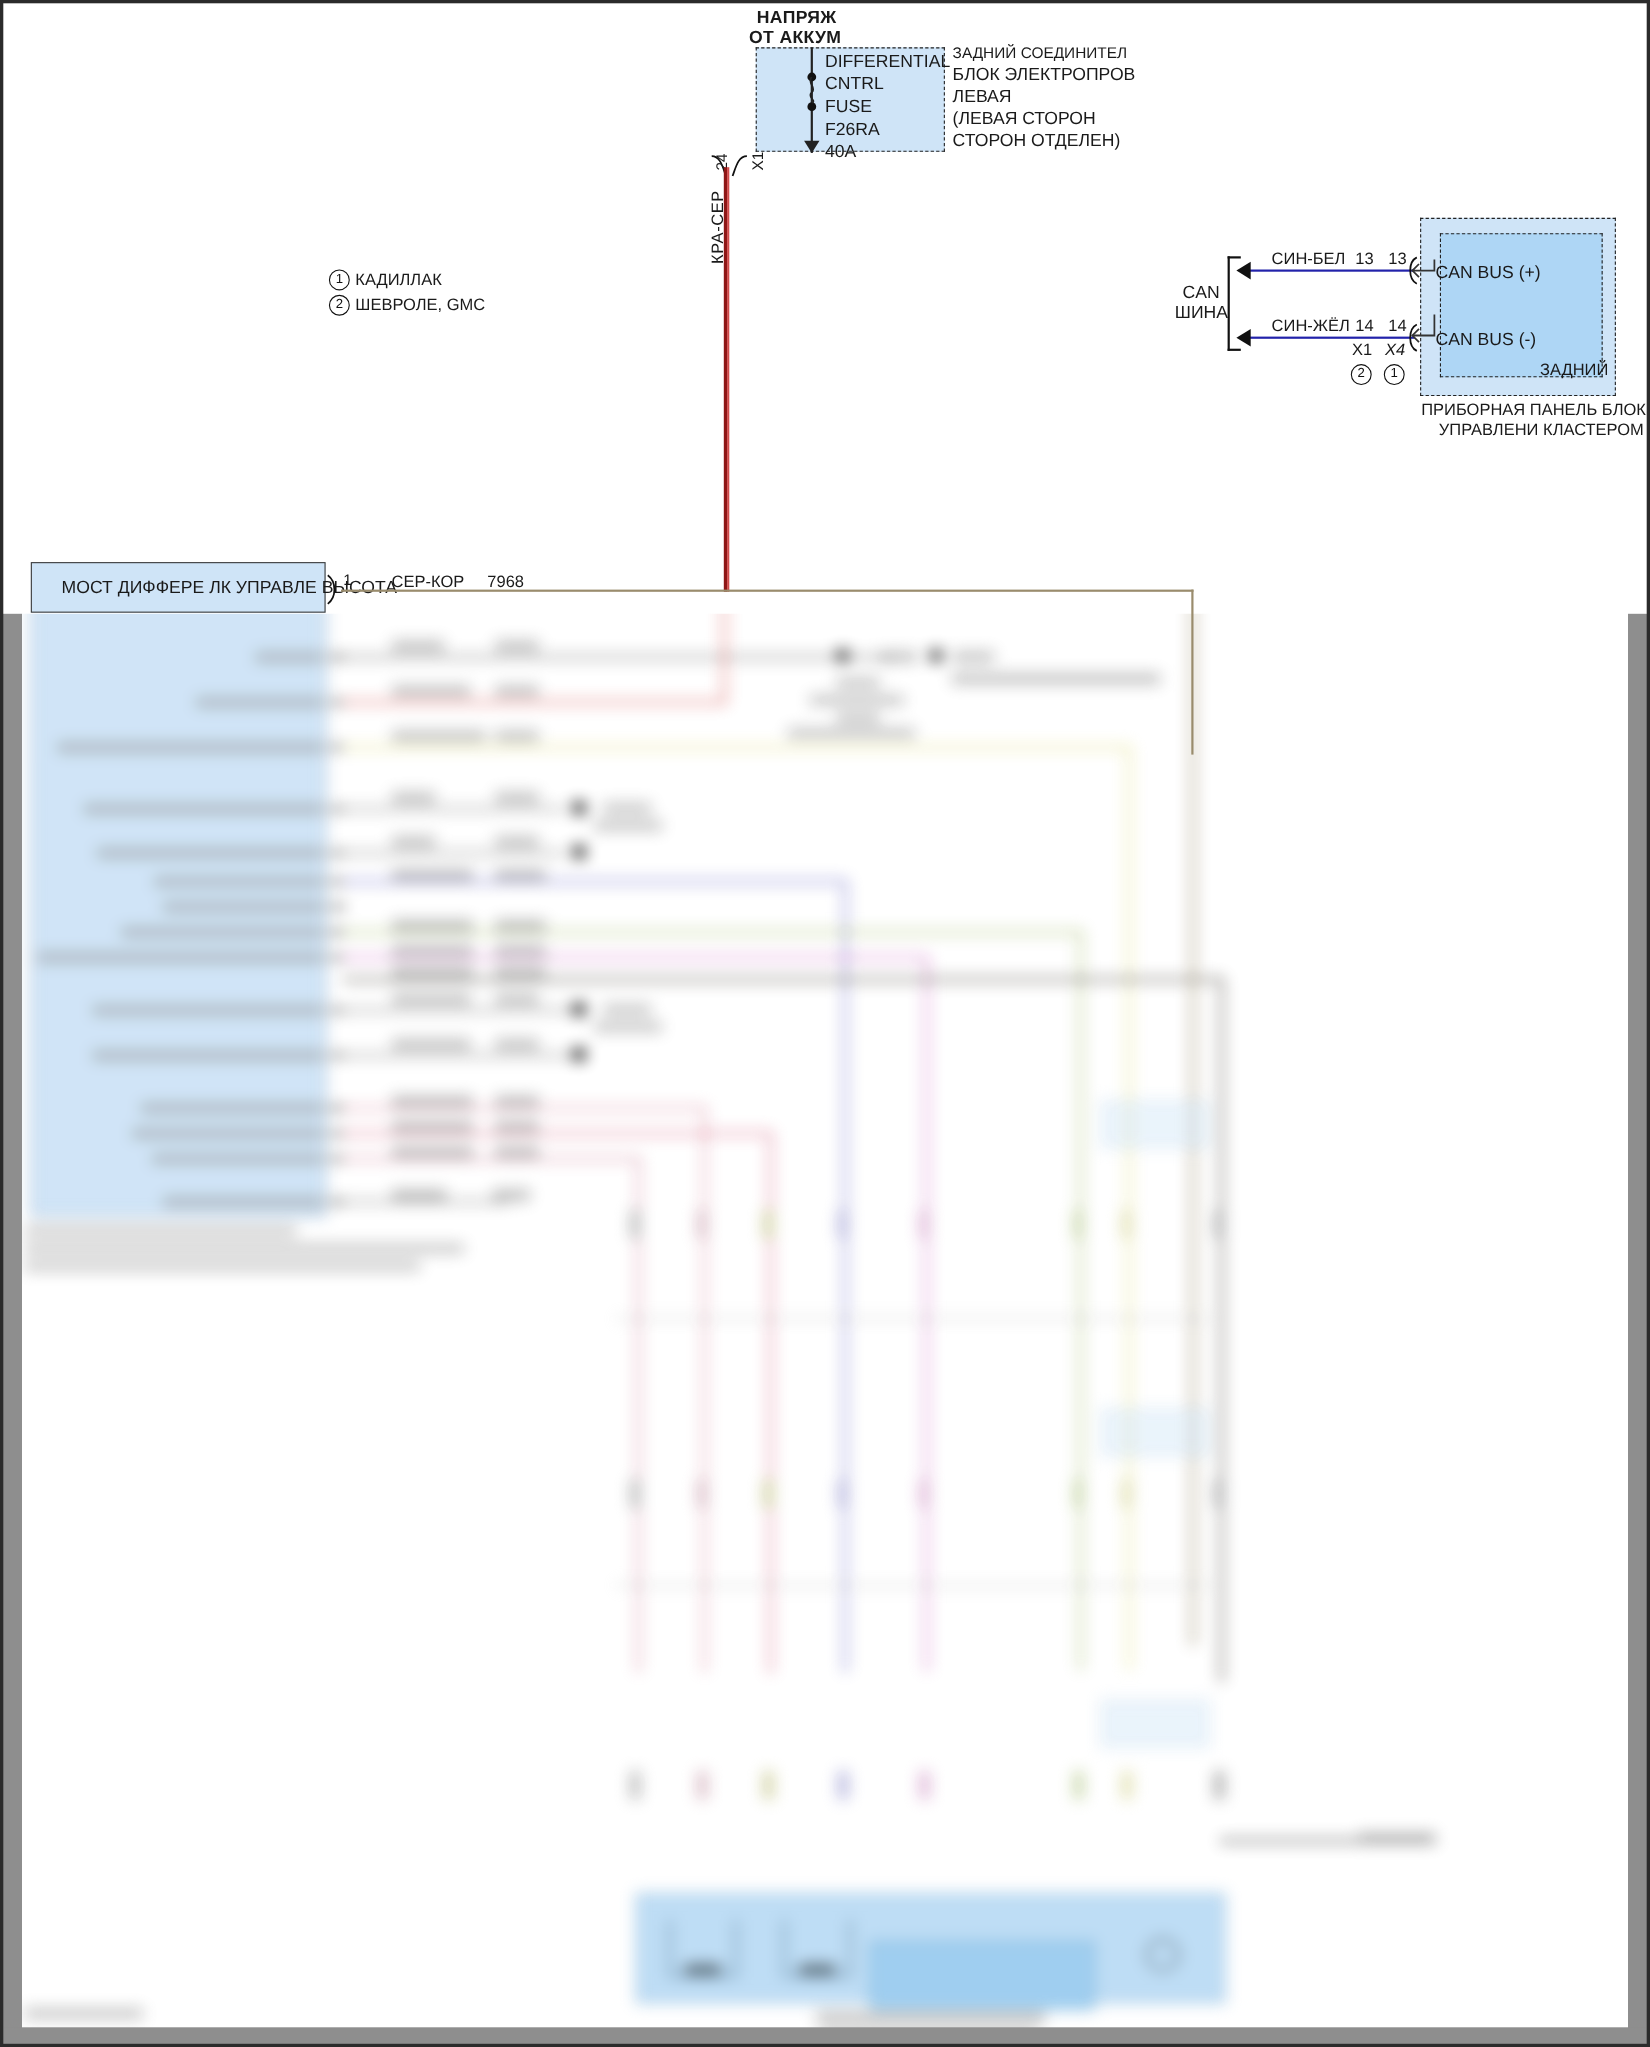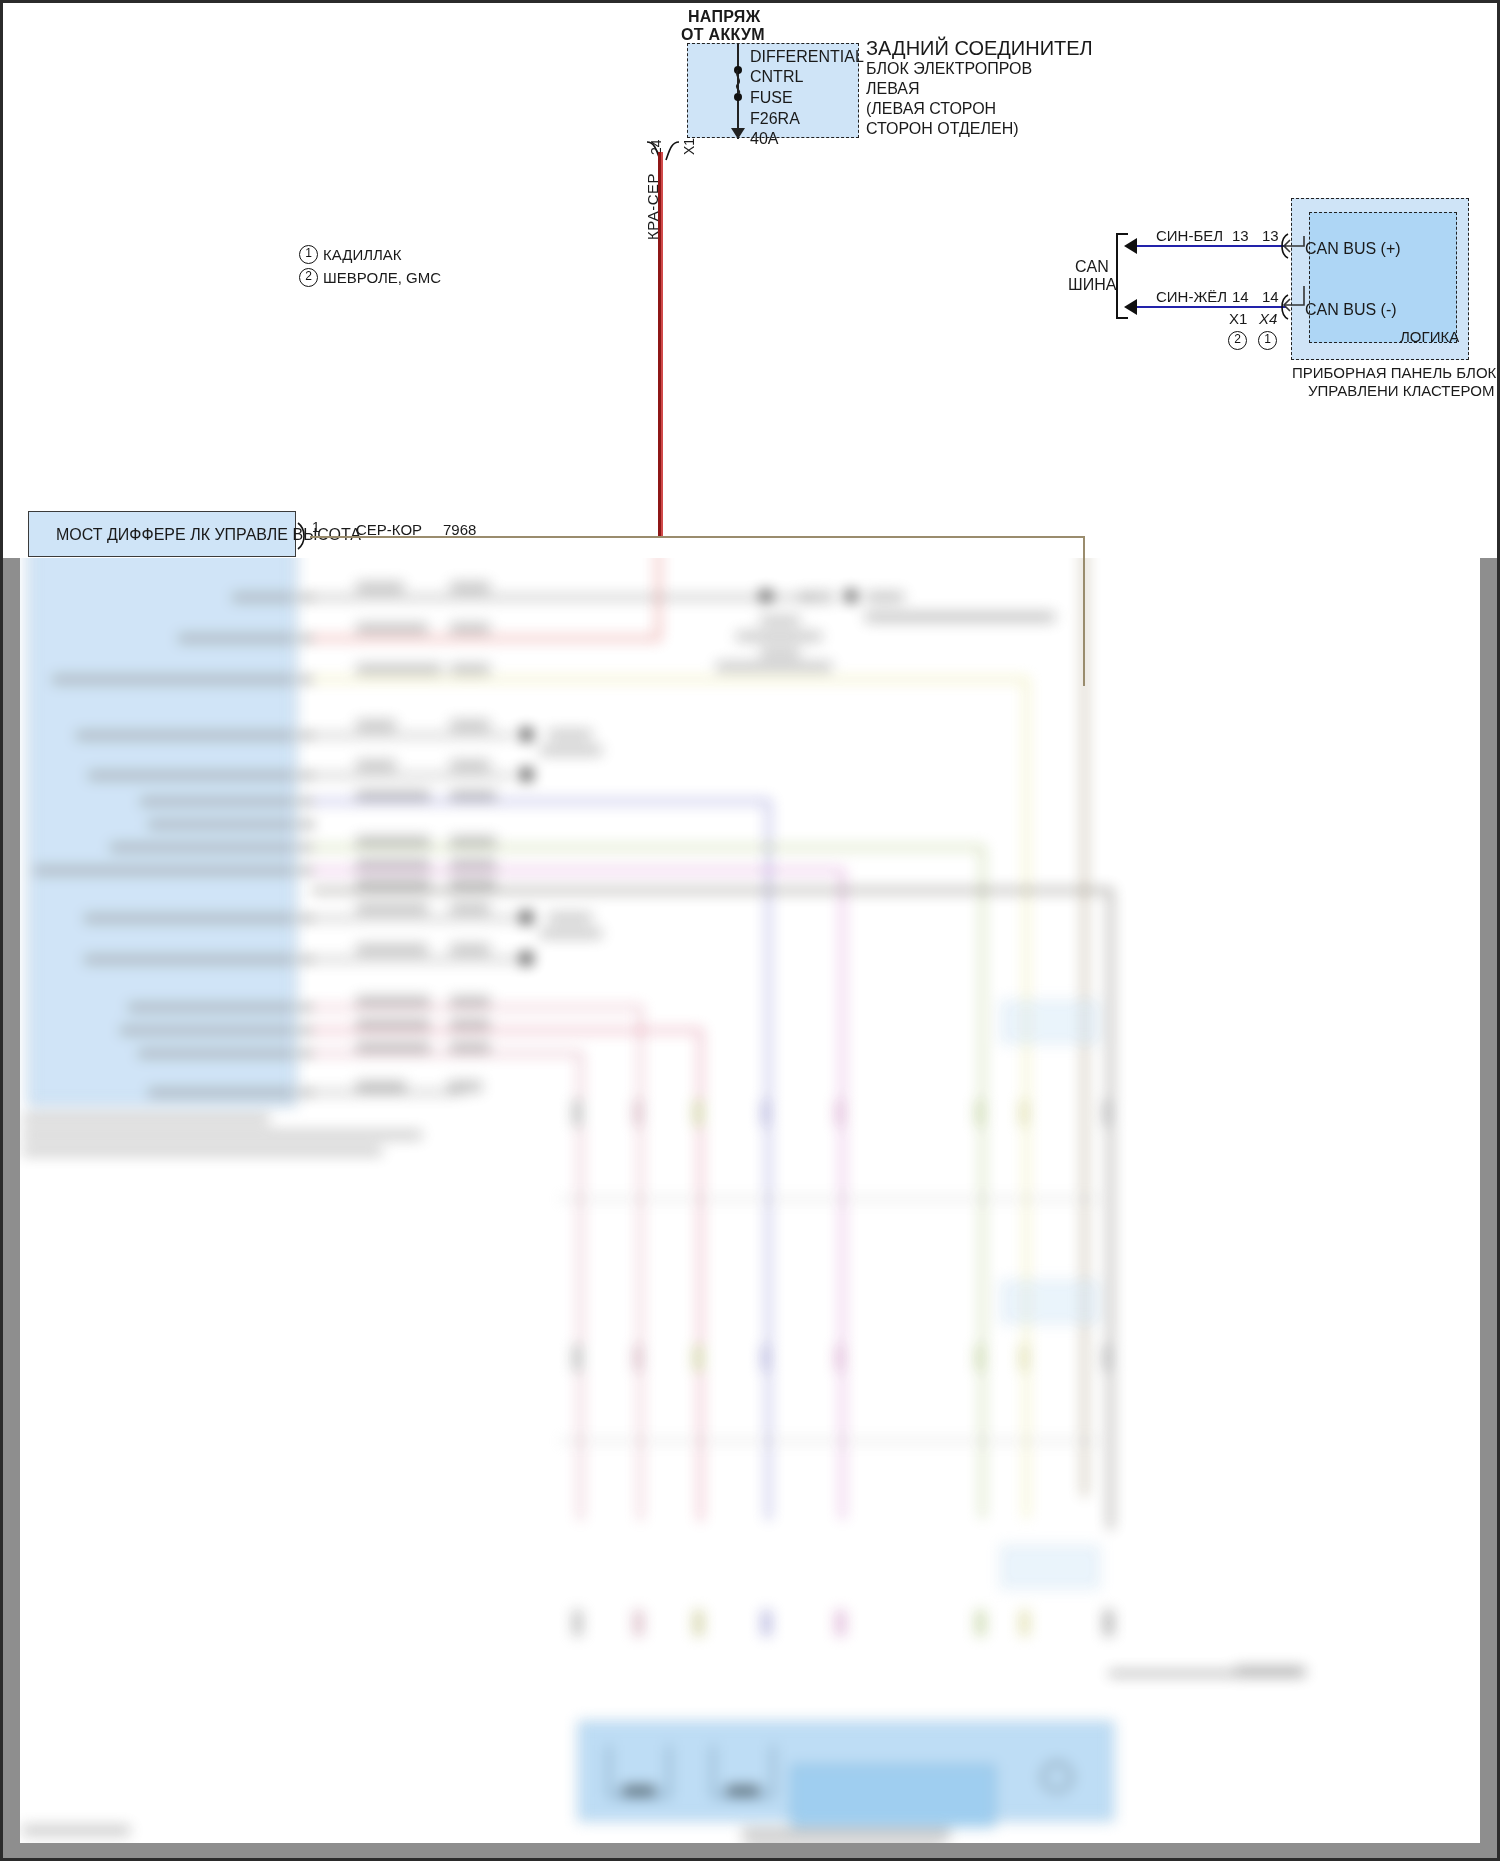--- a/index.html
+++ b/index.html
@@ -80,21 +80,21 @@
       <path d="M5 0 C 0 5, 10 10, 5 14 C 0 18, 10 21, 5 24" stroke="#222" stroke-width="1.6" fill="none"></path>
     </svg>
     <div class="arrow-down" style="left:731px;top:128px;"></div>
 
     <div class="txt" style="left:750px;top:48px;font-size:16px;">DIFFERENTIAL</div>
     <div class="txt" style="left:750px;top:68px;font-size:16px;">CNTRL</div>
     <div class="txt" style="left:750px;top:89px;font-size:16px;">FUSE</div>
     <div class="txt" style="left:750px;top:110px;font-size:16px;">F26RA</div>
     <div class="txt" style="left:750px;top:130px;font-size:16px;">40A</div>
 
-    <div class="txt" style="left:866px;top:40px;font-size:20px;">ЗАДНИЙ СОЕДИНИТЕЛ</div>
+    <div class="txt" style="left:866px;top:40px;font-size:14px;">ЗАДНИЙ СОЕДИНИТЕЛ</div>
     <div class="txt" style="left:866px;top:60px;font-size:16px;">БЛОК ЭЛЕКТРОПРОВ</div>
     <div class="txt" style="left:866px;top:80px;font-size:16px;">ЛЕВАЯ</div>
     <div class="txt" style="left:866px;top:100px;font-size:16px;">(ЛЕВАЯ СТОРОН</div>
     <div class="txt" style="left:866px;top:120px;font-size:16px;">СТОРОН ОТДЕЛЕН)</div>
 
     <svg style="position:absolute;left:643px;top:140px;" width="40" height="22">
       <path d="M4 2 C 12 2, 14 12, 17 20" stroke="#111" stroke-width="1.6" fill="none"></path>
       <path d="M36 2 C 28 2, 26 12, 23 20" stroke="#111" stroke-width="1.6" fill="none"></path>
     </svg>
     <div class="txt vrot" style="left:648px;top:155px;font-size:14px;">24</div>
@@ -104,21 +104,21 @@
     <div id="red-wire-hi"></div>
     <div class="txt vrot" style="left:644px;top:240px;font-size:15px;letter-spacing:.5px;">КРА-СЕР</div>
 
     <div class="circ" style="left:299px;top:245px;">1</div>
     <div class="txt" style="left:323px;top:246px;font-size:15px;">КАДИЛЛАК</div>
     <div class="circ" style="left:299px;top:268px;">2</div>
     <div class="txt" style="left:323px;top:269px;font-size:15px;text-align:right;">ШЕВРОЛЕ, GMC</div>
 
     <div class="b-box" id="can-outer"></div>
     <div class="inner-box" id="can-inner"></div>
-    <div class="txt" style="left:1400px;top:328px;font-size:15px;">ЛОГИКА</div>
+    <div class="txt" style="left:1400px;top:328px;font-size:15px;">ЗАДНИЙ</div>
 
     <div class="txt" style="left:1305px;top:240px;font-size:16px;">CAN BUS (+)</div>
     <div class="txt" style="left:1305px;top:301px;font-size:16px;">CAN BUS (-)</div>
 
     <div class="can-wire" style="left:1133px;top:245px;width:153px;"></div>
     <div class="can-wire" style="left:1133px;top:306px;width:153px;"></div>
     <div class="arrow-left" style="left:1124px;top:238px;"></div>
     <div class="arrow-left" style="left:1124px;top:299px;"></div>
 
     <svg style="position:absolute;left:1282px;top:232px;" width="36" height="28">

